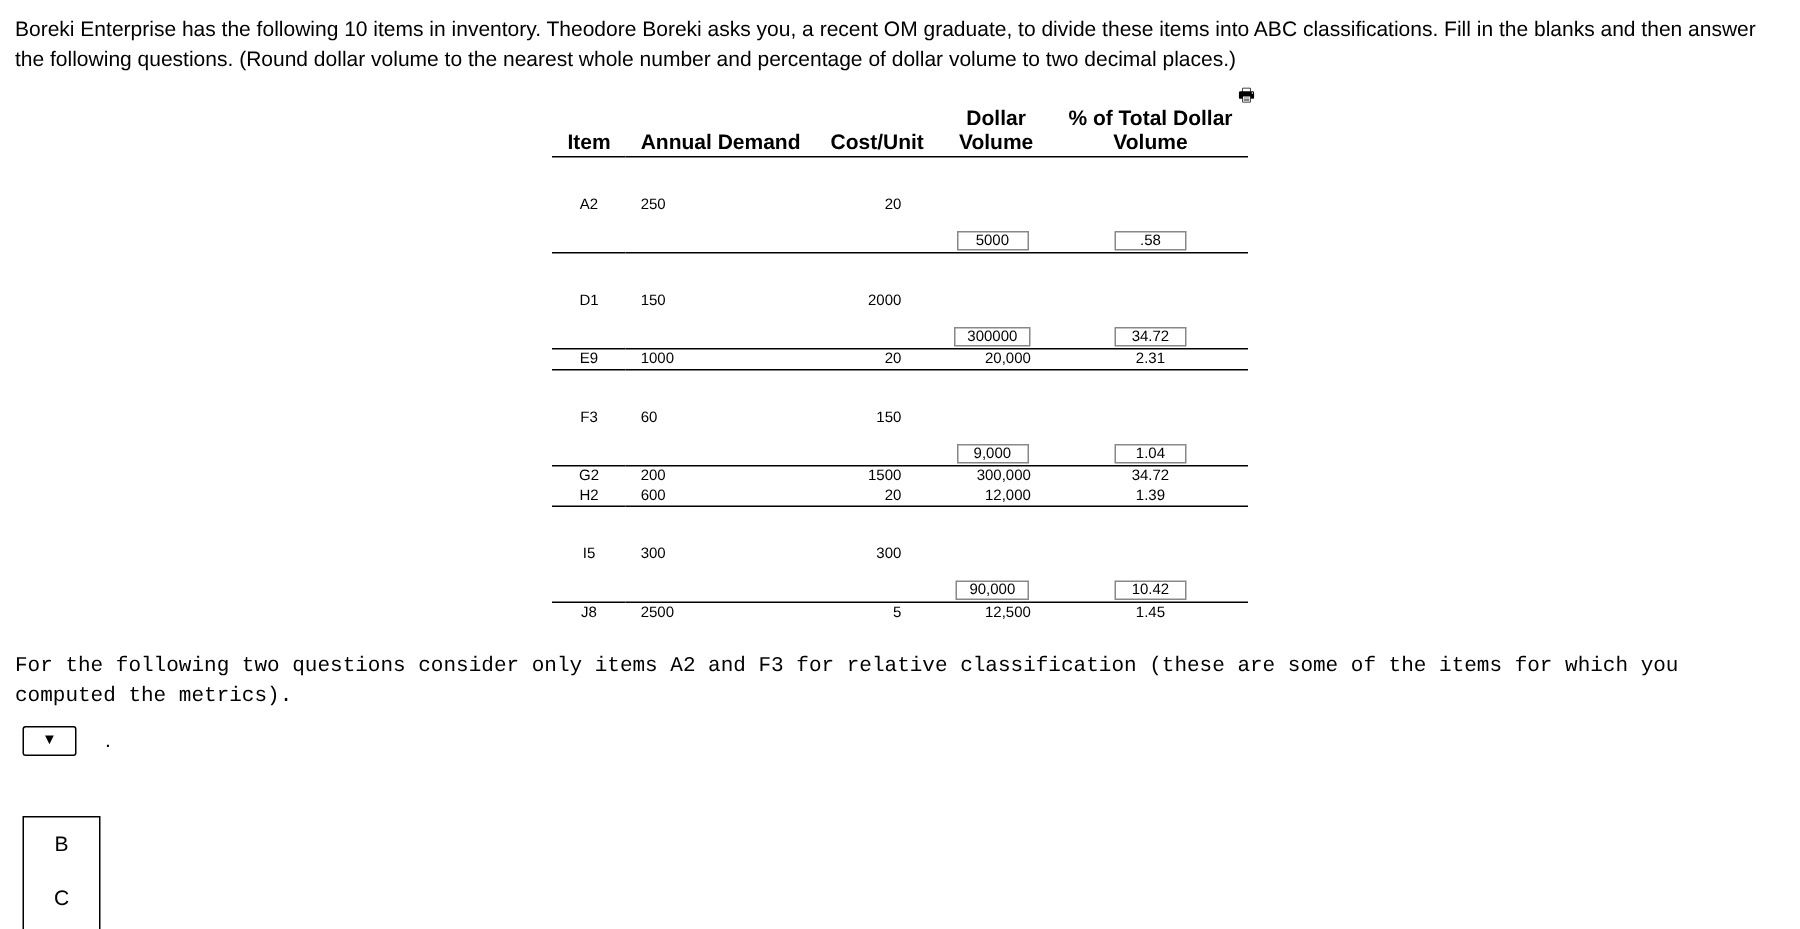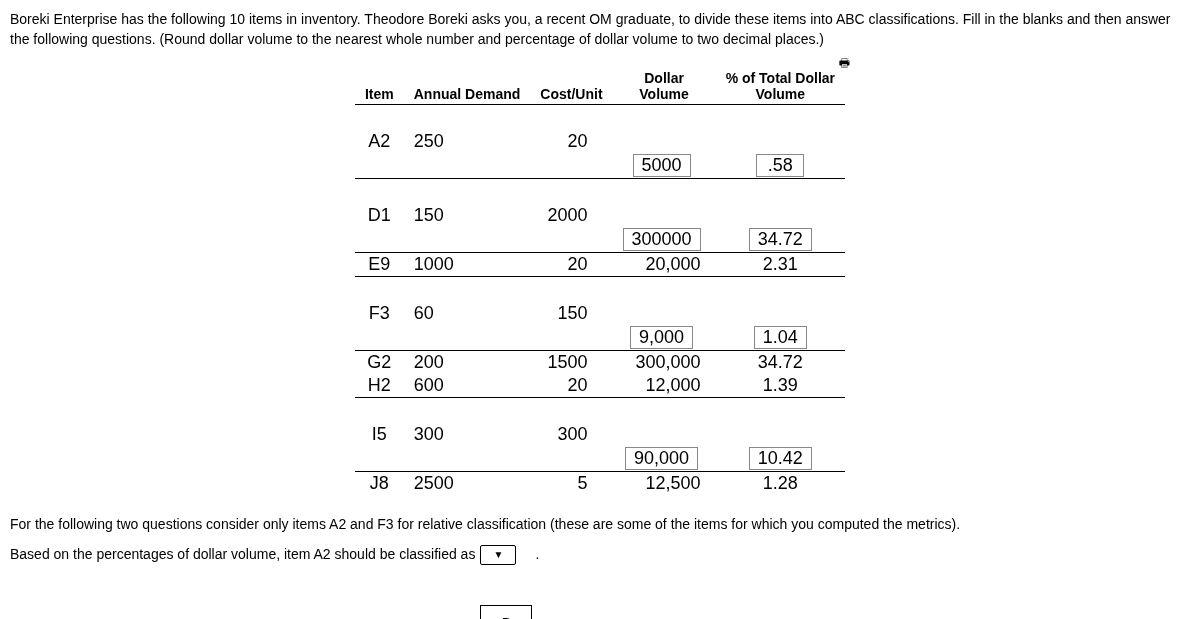--- a/index.html
+++ b/index.html
@@ -46,21 +46,21 @@
       border-bottom: 1px solid #000;
       text-align: center;
       vertical-align: bottom;
     }
     th.two-line {
       line-height: 1.1;
     }
     td {
       padding: 1px 10px;
       text-align: center;
-      font-size: 18px;
+      font-size: 10px;
     }
     td.item-col {
       text-align: center;
       padding-left: 5px;
       padding-right: 5px;
     }
     td.demand-col {
       text-align: left;
     }
     td.cost-col {
@@ -82,20 +82,21 @@
       border: 1px solid #888;
       padding: 0 8px;
       min-width: 48px;
       text-align: center;
       background: #fff;
       margin-top: 48px;
     }
     .instruction-text {
       margin: 15px 0 10px 0;
       line-height: 1.4;
+      font-family: Liberation Mono, monospace;
     }
     .classify-line {
       display: flex;
       align-items: flex-start;
       line-height: 1.4;
     }
     .dropdown-area {
       display: inline-flex;
       flex-direction: column;
       margin-left: 5px;
@@ -202,31 +203,30 @@
             <td class="demand-col">300</td>
             <td class="cost-col">300</td>
             <td class="dv-col" style="text-align: center;"><span class="answer-box">90,000</span></td>
             <td class="pct-col"><span class="answer-box">10.42</span></td>
           </tr>
           <tr>
             <td class="item-col">J8</td>
             <td class="demand-col">2500</td>
             <td class="cost-col">5</td>
             <td class="dv-col">12,500</td>
-            <td class="pct-col">1.28</td>
+            <td class="pct-col">1.45</td>
           </tr>
         </tbody>
     </table>
   </div>
 </div>
 
 <div class="instruction-text">For the following two questions consider only items A2 and F3 for relative classification (these are some of the items for which you computed the metrics).</div>
 
 <div class="classify-line">
-  <span>Based on the percentages of dollar volume, item A2 should be classified as</span>
   <div class="dropdown-area">
     <div class="dropdown-selected">
       <span class="dropdown-arrow">▼</span>
     </div>
     <div class="dropdown-options">
       <div class="dropdown-option">B</div>
       <div class="dropdown-option">C</div>
       <div class="dropdown-option">A</div>
     </div>
   </div>

